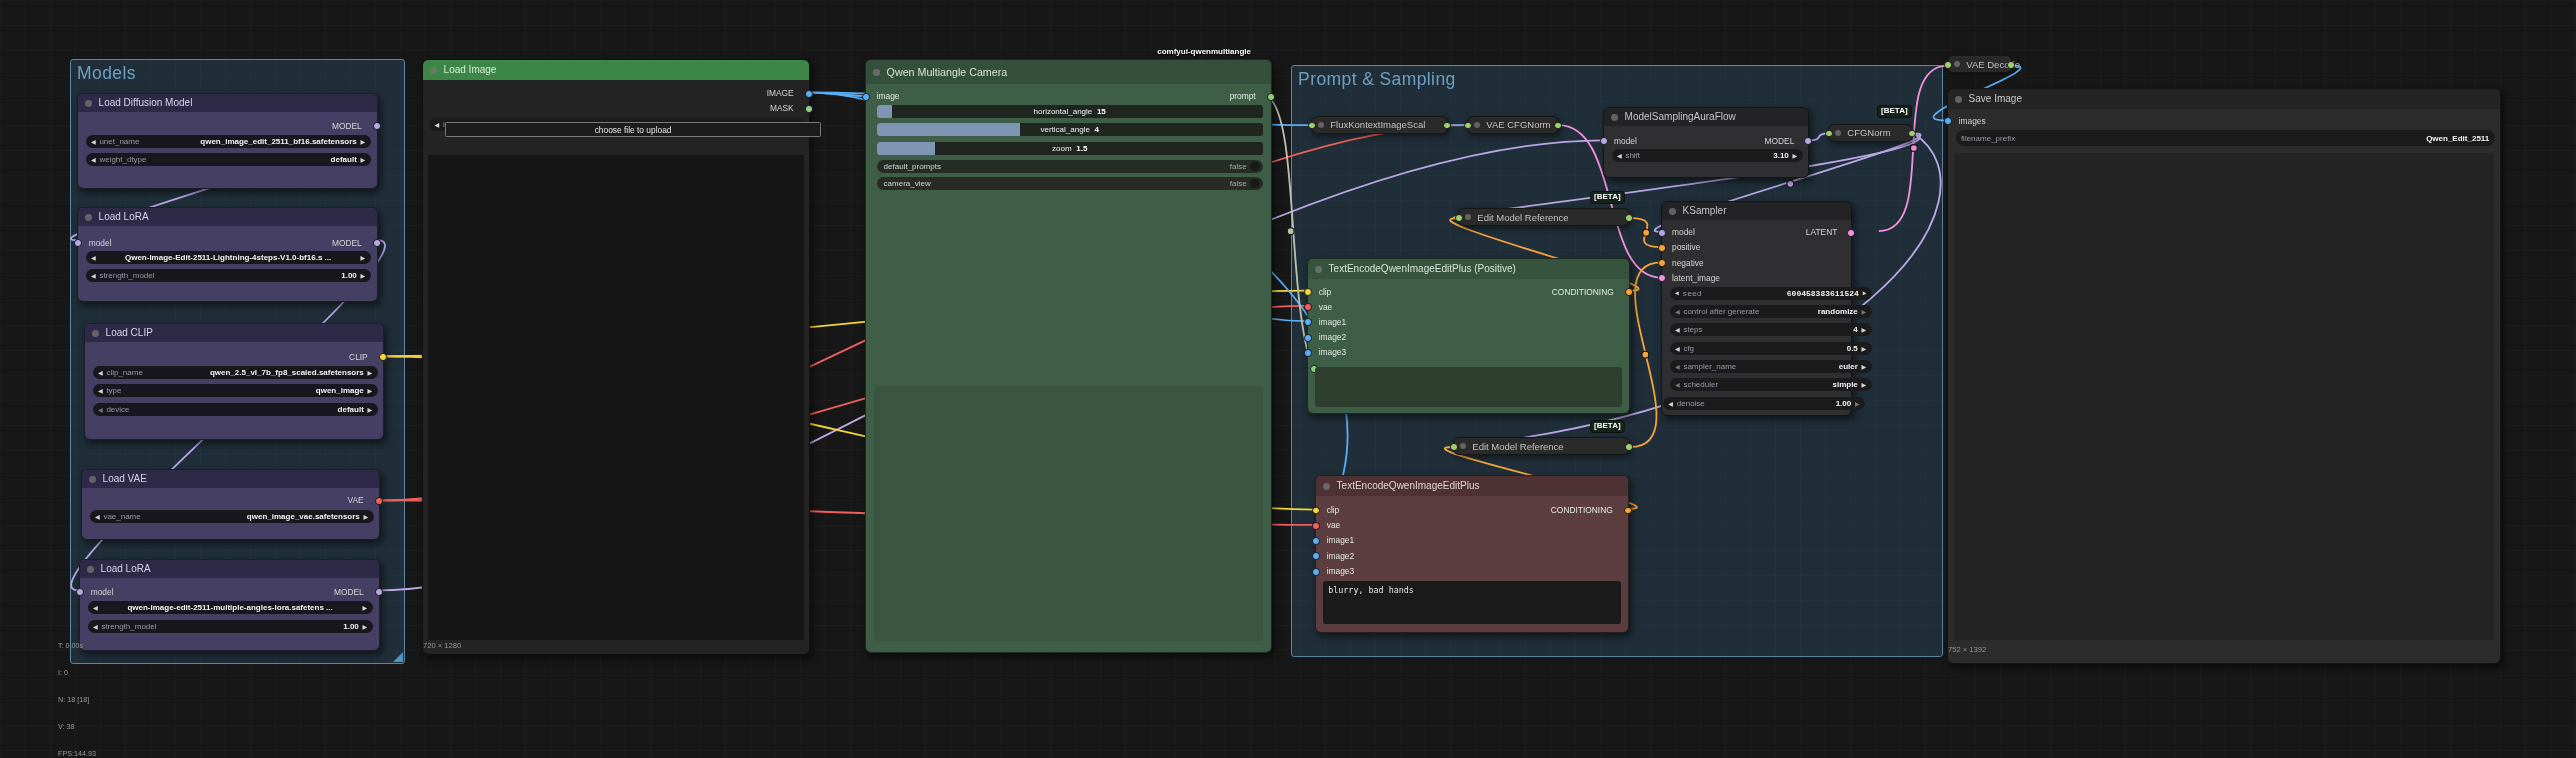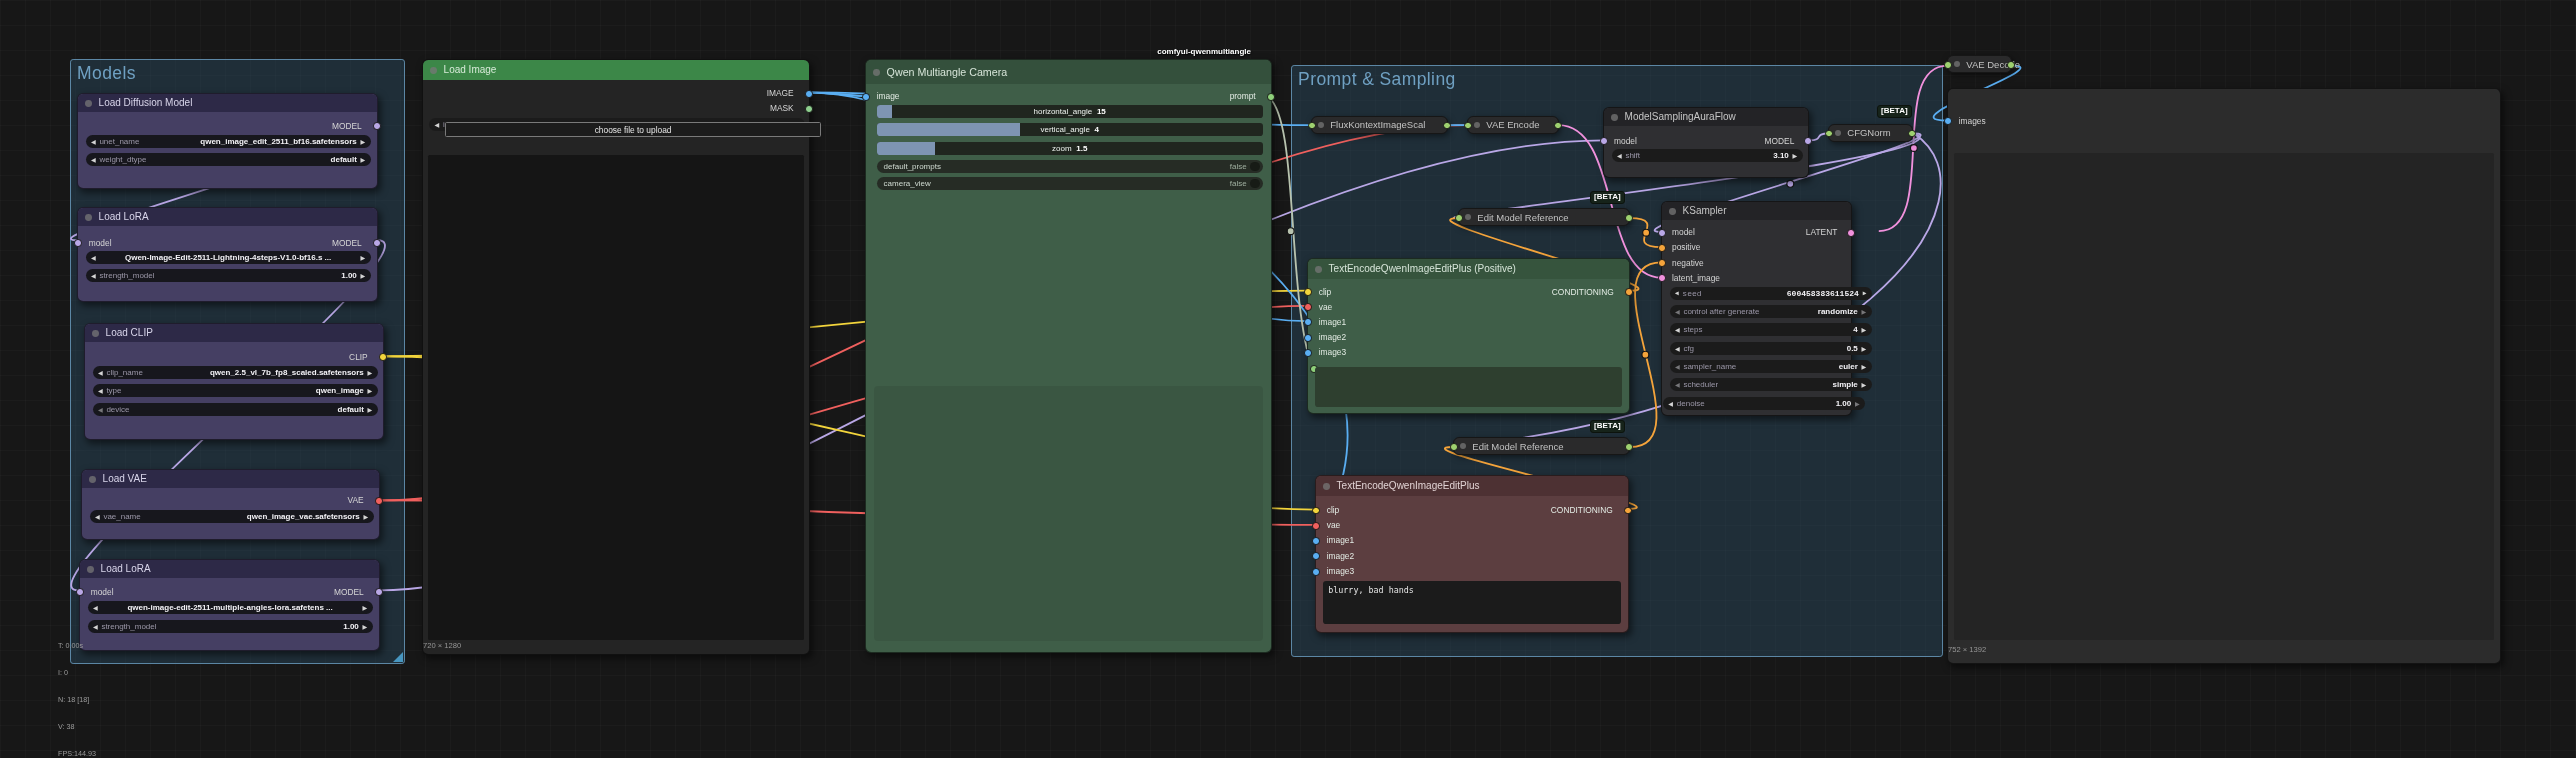--- a/index.html
+++ b/index.html
@@ -253,21 +253,21 @@
 
   <div class="collapsed" style="left:1311px;top:116px;width:137px;">
     <span class="cdot"></span>
     <span>FluxKontextImageScal</span>
     <span class="dot c-green" style="left:-3.8px;top:4.6px;"></span>
     <span class="dot c-green" style="right:-3.8px;top:4.6px;"></span>
   </div>
 
   <div class="collapsed" style="left:1467px;top:116px;width:92px;">
     <span class="cdot"></span>
-    <span>VAE Encode</span>
+    <span>VAE CFGNorm</span>
     <span class="dot c-green" style="left:-3.8px;top:4.6px;"></span>
     <span class="dot c-green" style="right:-3.8px;top:4.6px;"></span>
   </div>
 
   <div class="node gray" style="left:1603px;top:107px;width:206px;height:71px;">
     <div class="nhead"><span class="cdot"></span><span>ModelSamplingAuraFlow</span></div>
     <span class="dot c-model" style="left:-3.8px;top:29px;"></span>
     <span class="slot slot-l" style="left:10px;top:27.5px;">model</span>
     <span class="slot slot-l" style="right:13.7px;top:27.5px;">MODEL</span>
     <span class="dot c-model" style="right:-3.8px;top:29px;"></span>
@@ -396,20 +396,25 @@
   </div>
 
   <div class="collapsed" style="left:1947px;top:55px;width:65px;height:18.3px;">
     <span class="cdot"></span>
     <span>VAE Decode</span>
     <span class="dot c-green" style="left:-3.8px;top:5.3px;"></span>
     <span class="dot c-green" style="right:-3.8px;top:5.3px;"></span>
   </div>
 
   <div class="node simg" style="left:1947px;top:88px;width:554px;height:576px;">
+    <div class="nhead"><span class="cdot"></span><span>Save Image</span></div>
     <span class="dot c-image" style="left:-3.8px;top:28px;"></span>
     <span class="slot slot-l" style="left:10.7px;top:27px;">images</span>
+    <div class="widget" style="left:7.6px;top:41px;width:539px;height:16px;border-radius:8.4px;">
+      <span class="wlabel">filename_prefix</span>
+      <span class="wvalue">Qwen_Edit_2511</span>
+    </div>
     <div class="preview" style="left:6.1px;right:6.1px;top:64px;bottom:23px;background:#242424;"></div>
     <div class="sizelabel" style="bottom:9.2px;">752 × 1392</div>
   </div>
 
 </div>
 
 
 </body></html>

